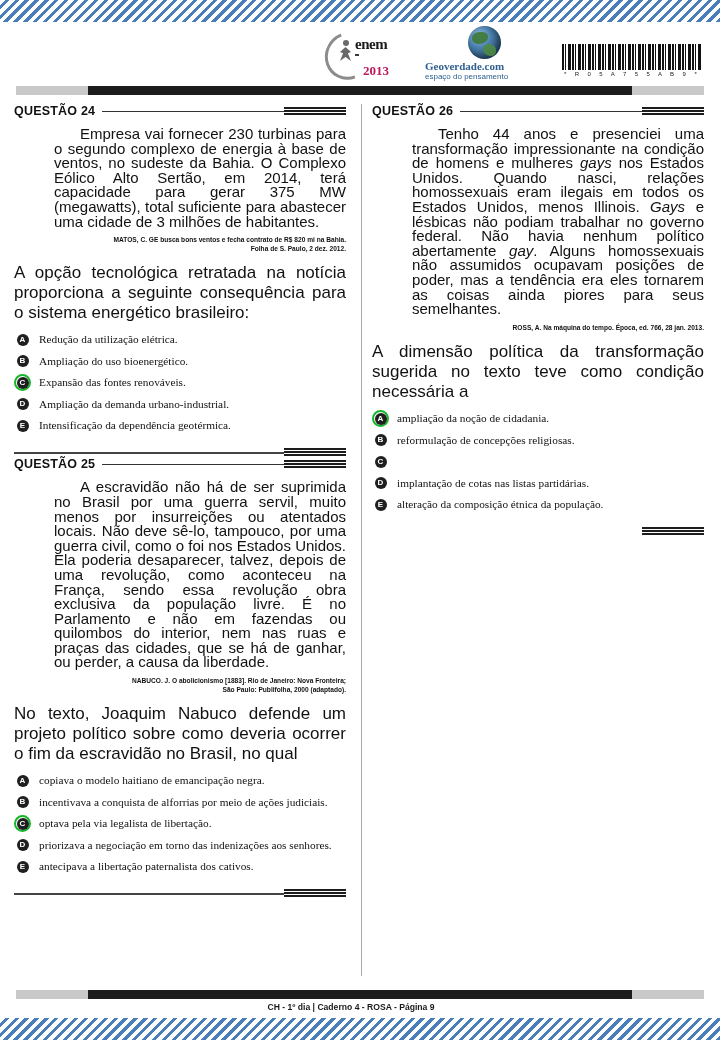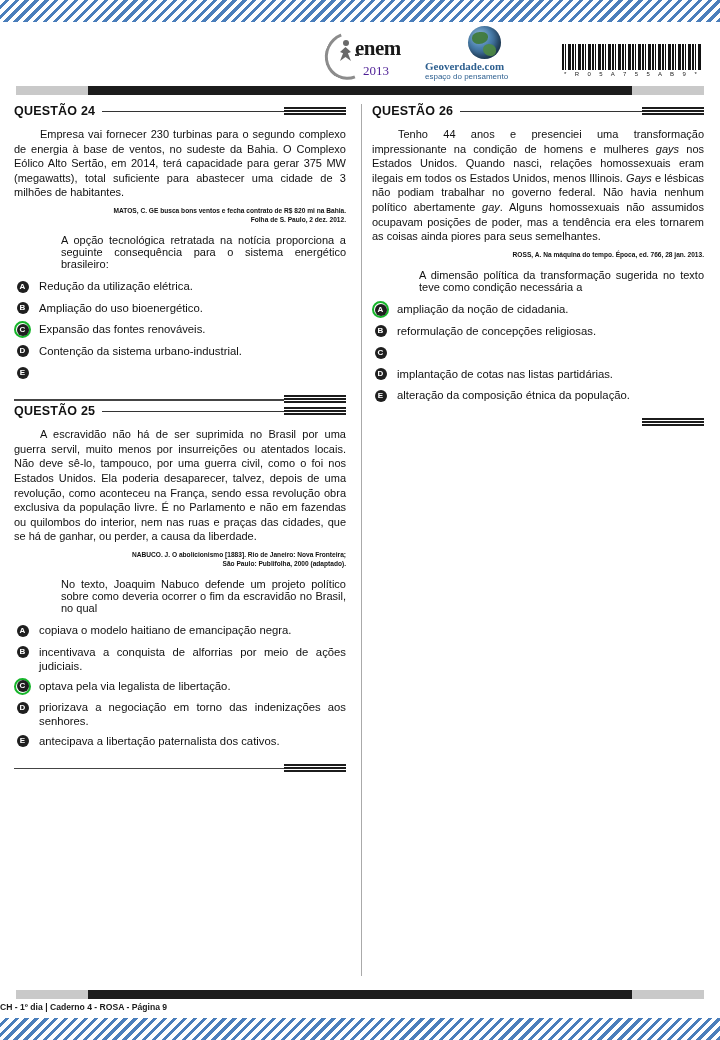--- a/index.html
+++ b/index.html
@@ -47,31 +47,31 @@
     background:#6a6a6a;border-radius:50%;
   }
   .enem-person:after{
     content:"";position:absolute;left:1px;top:7px;width:11px;height:14px;
     background:#6a6a6a;
     clip-path:polygon(50% 0,100% 35%,72% 45%,100% 100%,50% 72%,0 100%,28% 45%,0 35%);
   }
   .enem-word{
     position:absolute;left:30px;top:6px;
     font-family:"Liberation Serif", serif;
-    font-weight:bold;font-size:21px;color:#1a1a1a;letter-spacing:-0.5px;
+    font-weight:bold;font-size:15px;color:#1a1a1a;letter-spacing:-0.5px;
   }
   .enem-sub{
     position:absolute;left:30px;top:24px;
     font-size:4px;color:#4a4a4a;letter-spacing:0.2px;
     background:#3a3a3a;color:#fff;padding:1px 2px;
   }
   .enem-year{
     position:absolute;left:38px;top:33px;
     font-family:"Liberation Serif", serif;
-    font-weight:normal;font-size:13px;color:#4c1d95;
+    font-weight:bold;font-size:13px;color:#be185d;
   }
 
   .geo-mark{
     position:absolute;left:425px;top:4px;width:118px;height:54px;
     text-align:left;
   }
   .geo-globe{
     width:33px;height:33px;margin:0 auto;border-radius:50%;
     background:
       radial-gradient(circle at 34% 30%, #8fb7d9 0%, #4a80ae 38%, #1d3f63 100%);
@@ -153,53 +153,53 @@
   }
   .q-head-rule:after{
     content:"";position:absolute;right:0;width:62px;top:0;height:9px;
     background:repeating-linear-gradient(
       to bottom,#1c1c1c 0px,#1c1c1c 2px,#fff 2px,#fff 3.2px
     );
   }
 
   
   .stem{
-    font-size:11px;line-height:14.6px;color:#111;
-    text-align:justify;margin-bottom:7px;
+    font-size:15px;line-height:14.6px;color:#111;
+    text-align:justify;margin-bottom:7px;margin-left:40px;
   }
   .stem.indent{text-indent:26px;}
   .source{
     font-size:6.6px;line-height:8.6px;color:#111;
     text-align:right;margin:3px 0 10px 0;font-weight:bold;
   }
   .source .ln{display:block;}
   .lead{
-    font-size:11px;line-height:12px;color:#111;
-    text-align:justify;margin-bottom:9px;margin-left:47px;
+    font-size:17px;line-height:20px;color:#111;
+    text-align:justify;margin-bottom:9px;
   }
 
   
   .opts{margin:0;padding:0;list-style:none;}
   .opt{
     display:flex;align-items:flex-start;gap:8px;margin-bottom:5.5px;
   }
   .opt-marker{
     flex:0 0 auto;width:17px;height:17px;position:relative;margin-top:-1px;
   }
   .opt-bullet{
     position:absolute;left:2.5px;top:2.5px;width:12px;height:12px;
     border-radius:50%;background:#1f1f1f;color:#fff;
     font-size:8px;font-weight:bold;line-height:12px;text-align:center;
   }
   .opt-marker.correct:before{
     content:"";position:absolute;left:0;top:0;width:17px;height:17px;
     box-sizing:border-box;border:2.2px solid #16b52a;border-radius:50%;
   }
   .opt-text{
-    font-size:11.3px;line-height:14.2px;color:#111;text-align:justify;flex:1;
+    font-size:11.3px;line-height:14.2px;color:#111;text-align:justify;flex:1;font-family:Liberation Serif, serif;
   }
 
   .q-end-rule{
     position:relative;height:9px;margin-top:14px;
   }
   .q-end-rule:before{
     content:"";position:absolute;left:0;right:58px;top:4px;height:1.4px;
     background:#444;
   }
   .q-end-rule:after{
@@ -208,21 +208,21 @@
       to bottom,#1c1c1c 0px,#1c1c1c 2px,#fff 2px,#fff 3.2px
     );
   }
   .q-end-rule.right-only:before{display:none;}
 
   
   .footer{
     position:absolute;left:0;right:0;bottom:6px;
   }
   .footer-text{
-    text-align:left;margin:3px 18px 0 0;
+    text-align:center;margin:3px 18px 0 0;
     font-size:8.6px;font-weight:bold;color:#1a1a1a;
   }
   em{}
   b{font-weight:bold;}
 </style>
 </head>
 <body>
 
 <div class="stripe-band stripe-top"></div>
 <div class="stripe-band stripe-bottom"></div>
@@ -279,26 +279,27 @@
             <li class="opt">
               <span class="opt-marker correct">
                 <span class="opt-bullet">C</span>
               </span>
               <span class="opt-text">Expansão das fontes renováveis.</span>
             </li>
             <li class="opt">
               <span class="opt-marker">
                 <span class="opt-bullet">D</span>
               </span>
-              <span class="opt-text">Contenção da sistema urbano-industrial.</span>
+              <span class="opt-text">Ampliação da demanda urbano-industrial.</span>
             </li>
             <li class="opt">
               <span class="opt-marker">
                 <span class="opt-bullet">E</span>
               </span>
+              <span class="opt-text">Intensificação da dependência geotérmica.</span>
             </li>
           </ul>
           <div class="q-end-rule"></div>
         </div>
         <div>
           <div class="q-head">
             <div class="q-head-label">QUESTÃO 25</div>
             <div class="q-head-rule"></div>
           </div>
           <div class="stem indent">A escravidão não há de ser suprimida no Brasil por uma guerra servil, muito menos por insurreições ou atentados locais. Não deve sê-lo, tampouco, por uma guerra civil, como o foi nos Estados Unidos. Ela poderia desaparecer, talvez, depois de uma revolução, como aconteceu na França, sendo essa revolução obra exclusiva da população livre. É no Parlamento e não em fazendas ou quilombos do interior, nem nas ruas e praças das cidades, que se há de ganhar, ou perder, a causa da liberdade.</div>

